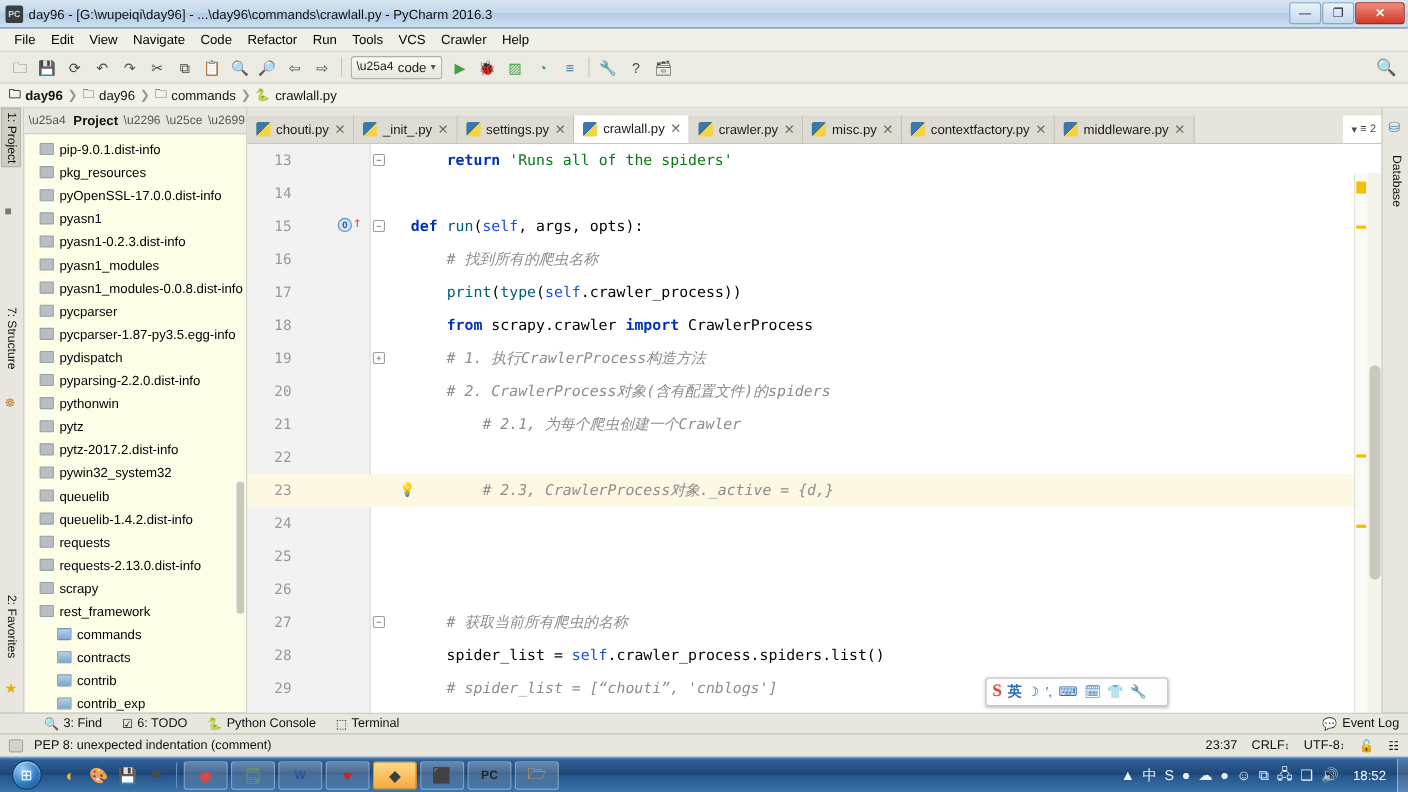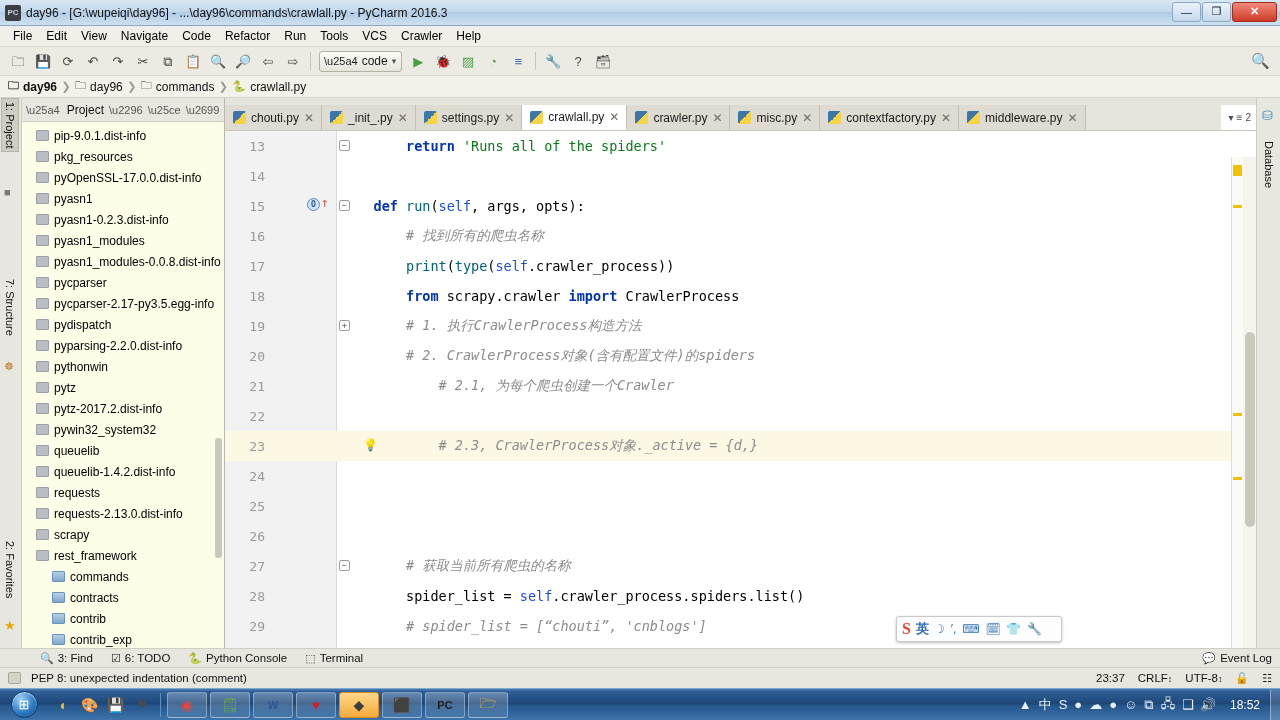--- a/index.html
+++ b/index.html
@@ -99,21 +99,21 @@
 
   
   .projpane {
     position: absolute; left: 22px; top: 98px; width: 203px; height: 550px;
     background: #fdfde8; border-right: 1px solid #b9b8ac; overflow: hidden;
   }
   .proj-header {
     height: 24px; background: #e8e7df; border-bottom: 1px solid #cfcec3;
     display: flex; align-items: center; padding: 0 4px; gap: 5px;
   }
-  .proj-title { font-size: 12px; color: #111; margin-right: auto; margin-left: 2px; }
+  .proj-title { font-size: 12px; color: #111; margin-right: auto; margin-left: 2px; font-weight: bold; }
   .proj-ico { font-size: 11px; color: #555; }
   .tree { padding-top: 3px; }
   .trow {
     height: 21px; display: flex; align-items: center;
     padding-left: 14px; font-size: 12px; color: #000; white-space: nowrap;
   }
   .trow.ind1 { padding-left: 30px; }
   .tico {
     width: 13px; height: 11px; margin-right: 5px; flex: none;
     background: #b9bdc4; border: 1px solid #9aa0a8; border-radius: 1px;
@@ -433,21 +433,21 @@
         <div class="trow">
           <span class="tico"></span>
           <span>pyasn1_modules-0.0.8.dist-info</span>
         </div>
         <div class="trow">
           <span class="tico"></span>
           <span>pycparser</span>
         </div>
         <div class="trow">
           <span class="tico"></span>
-          <span>pycparser-2.17-py3.5.egg-info</span>
+          <span>pycparser-1.87-py3.5.egg-info</span>
         </div>
         <div class="trow">
           <span class="tico"></span>
           <span>pydispatch</span>
         </div>
         <div class="trow">
           <span class="tico"></span>
           <span>pyparsing-2.2.0.dist-info</span>
         </div>
         <div class="trow">

